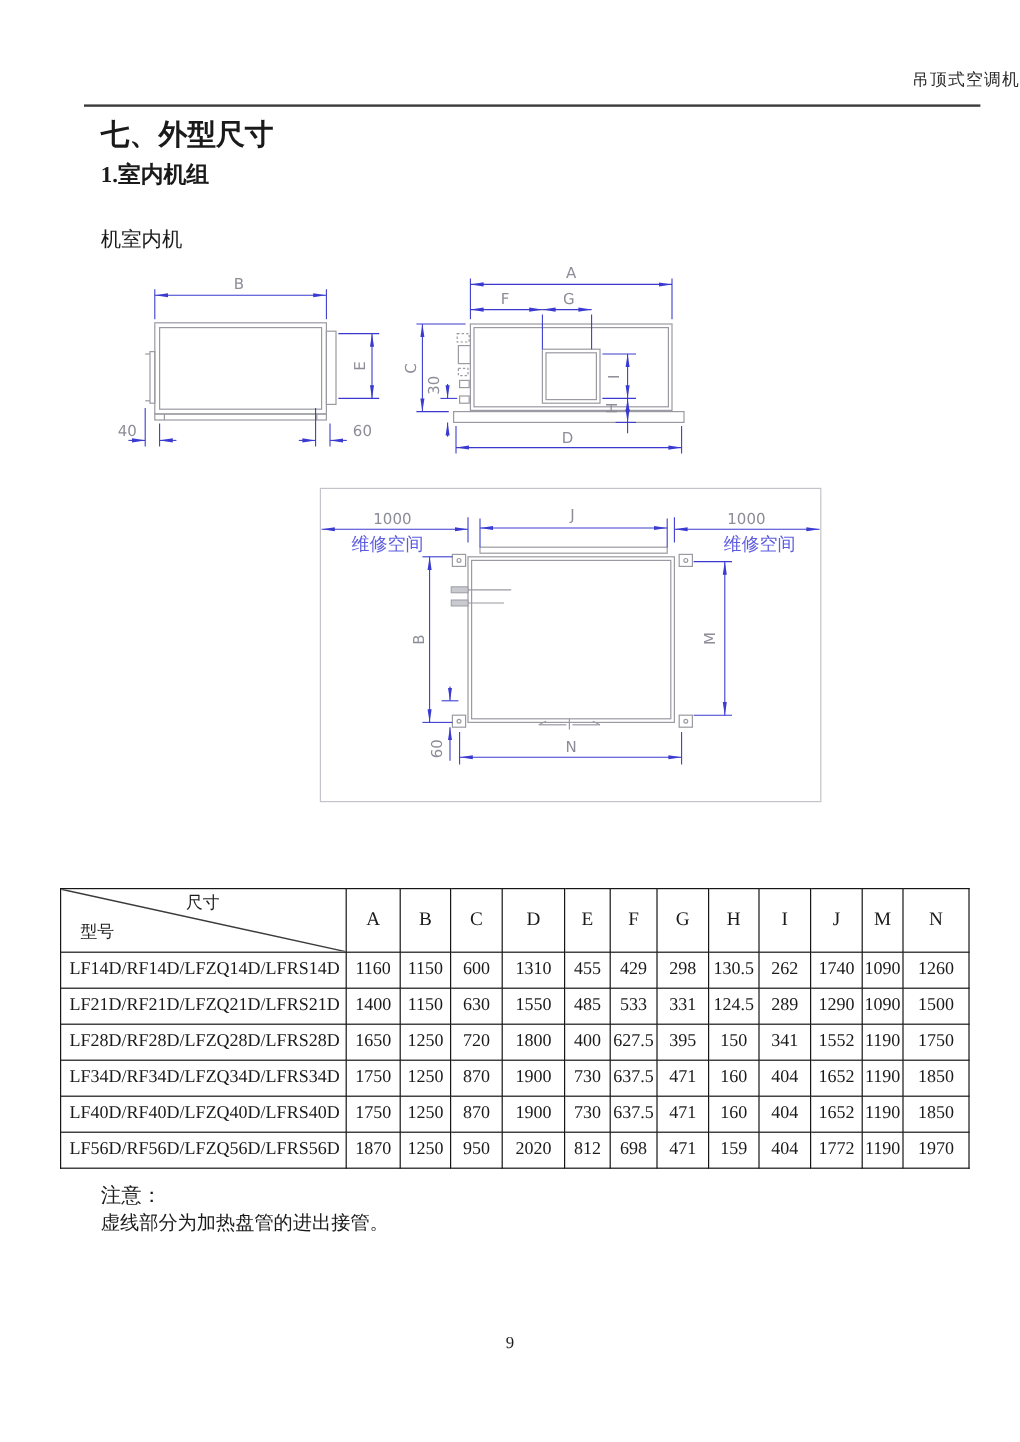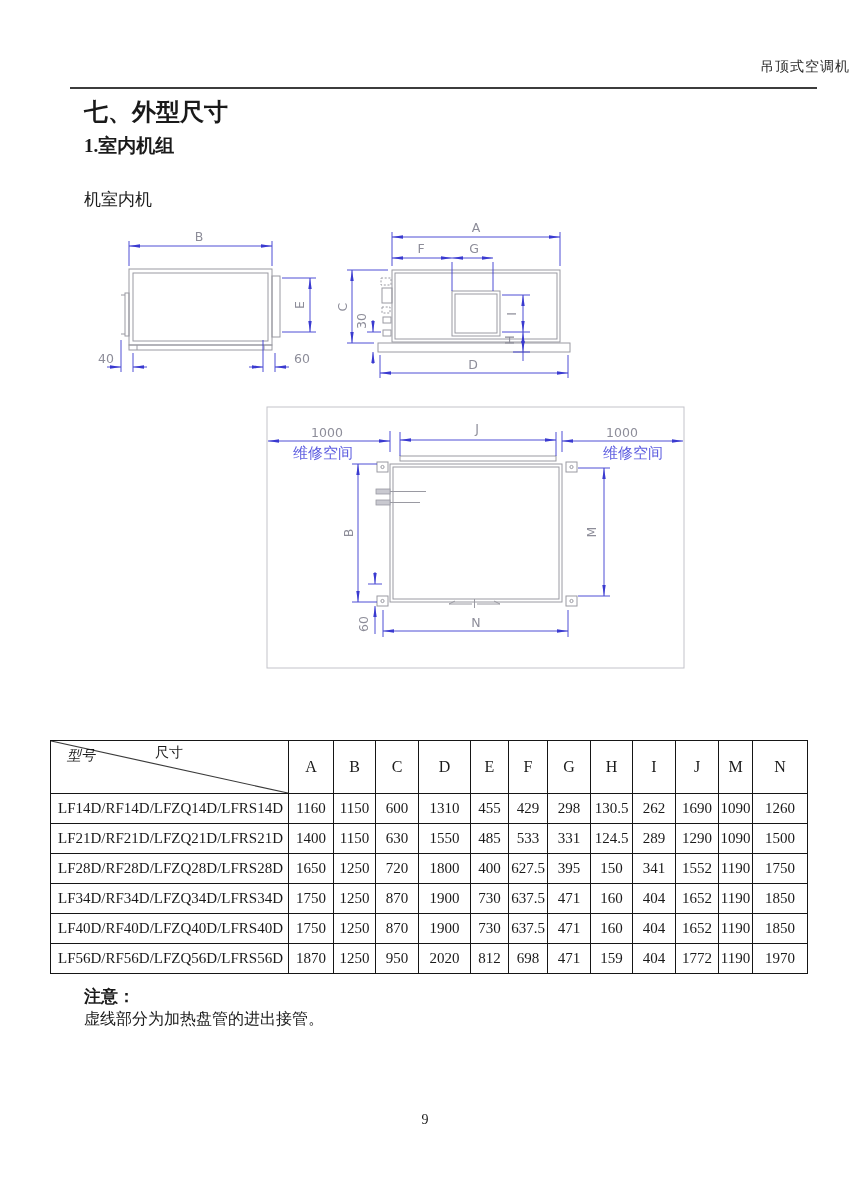--- a/index.html
+++ b/index.html
@@ -27,23 +27,23 @@
   
   .spec-table{position:absolute;top:740px;left:50px;border-collapse:collapse;table-layout:fixed;}
   .spec-table td{border:1.5px solid #161616;text-align:center;font-size:15px;padding:0;
     font-family:"Liberation Serif","DejaVu Serif",serif;}
   .spec-table .hrow td{height:52px;font-size:16px;}
   .spec-table .drow td{height:29px;}
   .spec-table td.model-cell{text-align:left;padding-left:7px;font-size:15px;white-space:nowrap;}
   .corner{position:relative;}
   .corner .diag{position:absolute;left:0;top:0;width:100%;height:100%;}
   .corner .lbl-top{position:absolute;top:3px;left:104px;font-size:14px;}
-  .corner .lbl-bottom{position:absolute;top:6px;left:16px;font-size:14px;font-style:italic;}
-
-  .note-title{position:absolute;top:985px;left:84px;font-size:17px;font-weight:bold;text-align:center;}
+  .corner .lbl-bottom{position:absolute;top:27px;left:16px;font-size:14px;}
+
+  .note-title{position:absolute;top:985px;left:84px;font-size:17px;font-weight:normal;text-align:center;}
   .note-body{position:absolute;top:1009px;left:84px;font-size:16px;}
   .page-num{position:absolute;top:1112px;left:0;width:100%;text-align:center;font-size:14px;}
 </style>
 </head>
 <body>
 
 <div class="header-title">吊顶式空调机</div>
 <div class="header-rule"></div>
 
 <div class="sec-title">七、外型尺寸</div>
@@ -252,21 +252,21 @@
         <td class="model-cell">LF14D/RF14D/LFZQ14D/LFRS14D</td>
         <td>1160</td>
         <td>1150</td>
         <td>600</td>
         <td>1310</td>
         <td>455</td>
         <td>429</td>
         <td>298</td>
         <td>130.5</td>
         <td>262</td>
-        <td>1690</td>
+        <td>1740</td>
         <td>1090</td>
         <td>1260</td>
       </tr>
       <tr class="drow">
         <td class="model-cell">LF21D/RF21D/LFZQ21D/LFRS21D</td>
         <td>1400</td>
         <td>1150</td>
         <td>630</td>
         <td>1550</td>
         <td>485</td>

